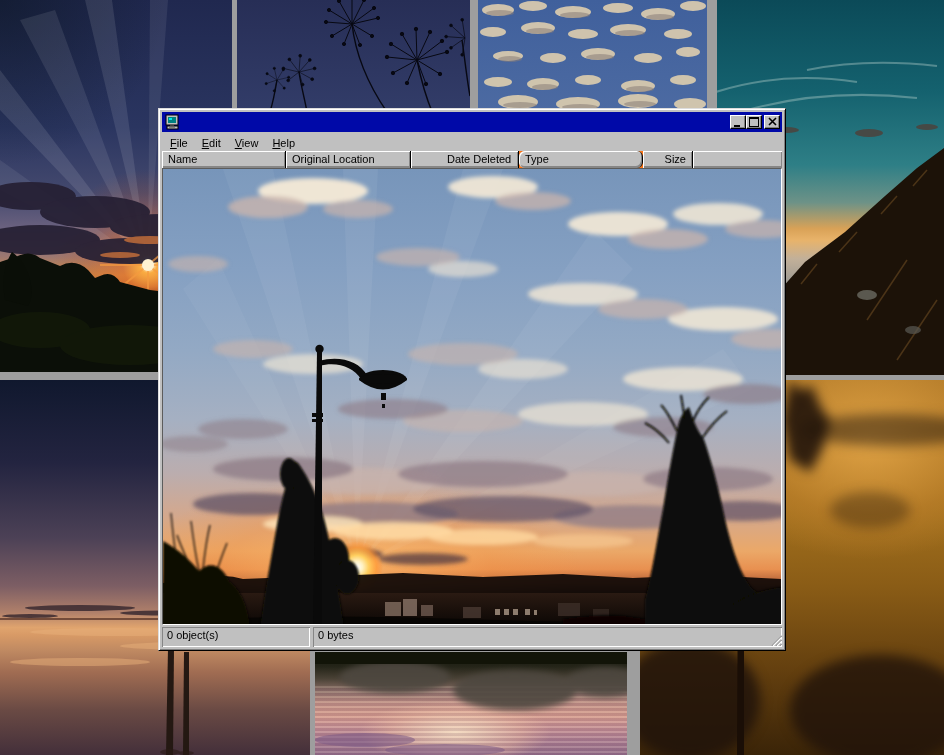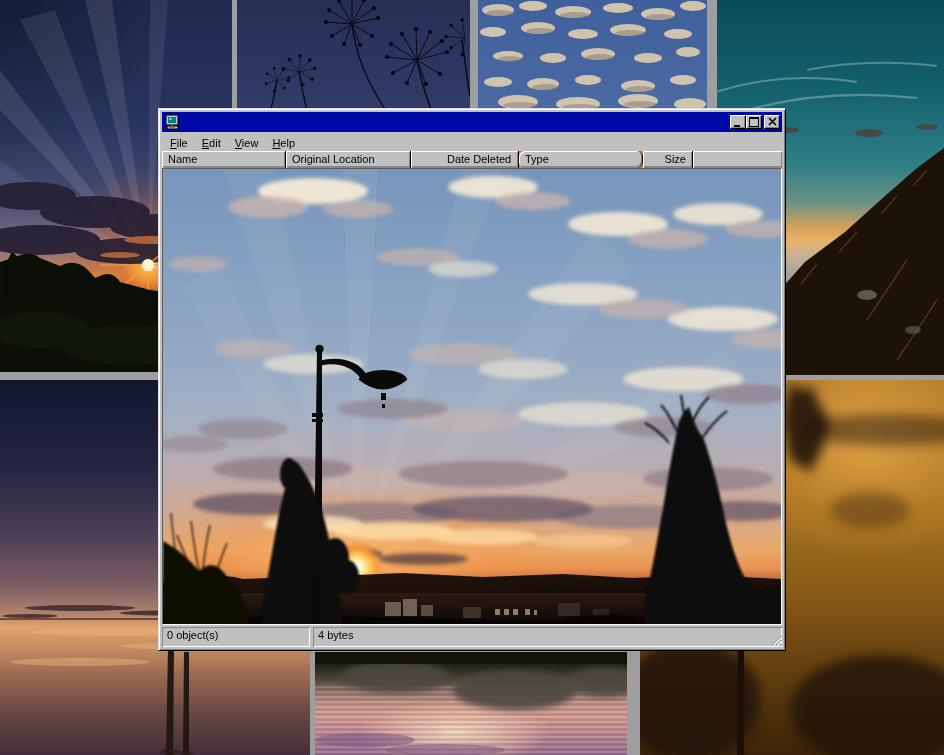--- a/index.html
+++ b/index.html
@@ -551,21 +551,21 @@
           <path d="M196,211 A 24 10 0 0 1 244,211 Q220,230 196,211 Z"></path>
           <ellipse cx="220" cy="210" rx="24" ry="5"></ellipse>
           <rect x="218" y="224" width="5" height="7"></rect>
           <rect x="219" y="235" width="3" height="4"></rect>
         </g>
       </svg>
     </div>
 
     <div class="statusbar">
       <div class="spane one">0 object(s)</div>
-      <div class="spane two">4 bytes</div>
+      <div class="spane two">0 bytes</div>
       <svg class="grip" viewBox="0 0 13 13">
         <g stroke-width="1.2">
           <line x1="3" y1="13" x2="13" y2="3" stroke="#868686"></line>
             <line x1="4" y1="13" x2="13" y2="4" stroke="#fff"></line>
           <line x1="7" y1="13" x2="13" y2="7" stroke="#868686"></line>
             <line x1="8" y1="13" x2="13" y2="8" stroke="#fff"></line>
           <line x1="11" y1="13" x2="13" y2="11" stroke="#868686"></line>
             <line x1="12" y1="13" x2="13" y2="12" stroke="#fff"></line>
         </g>
       </svg>

